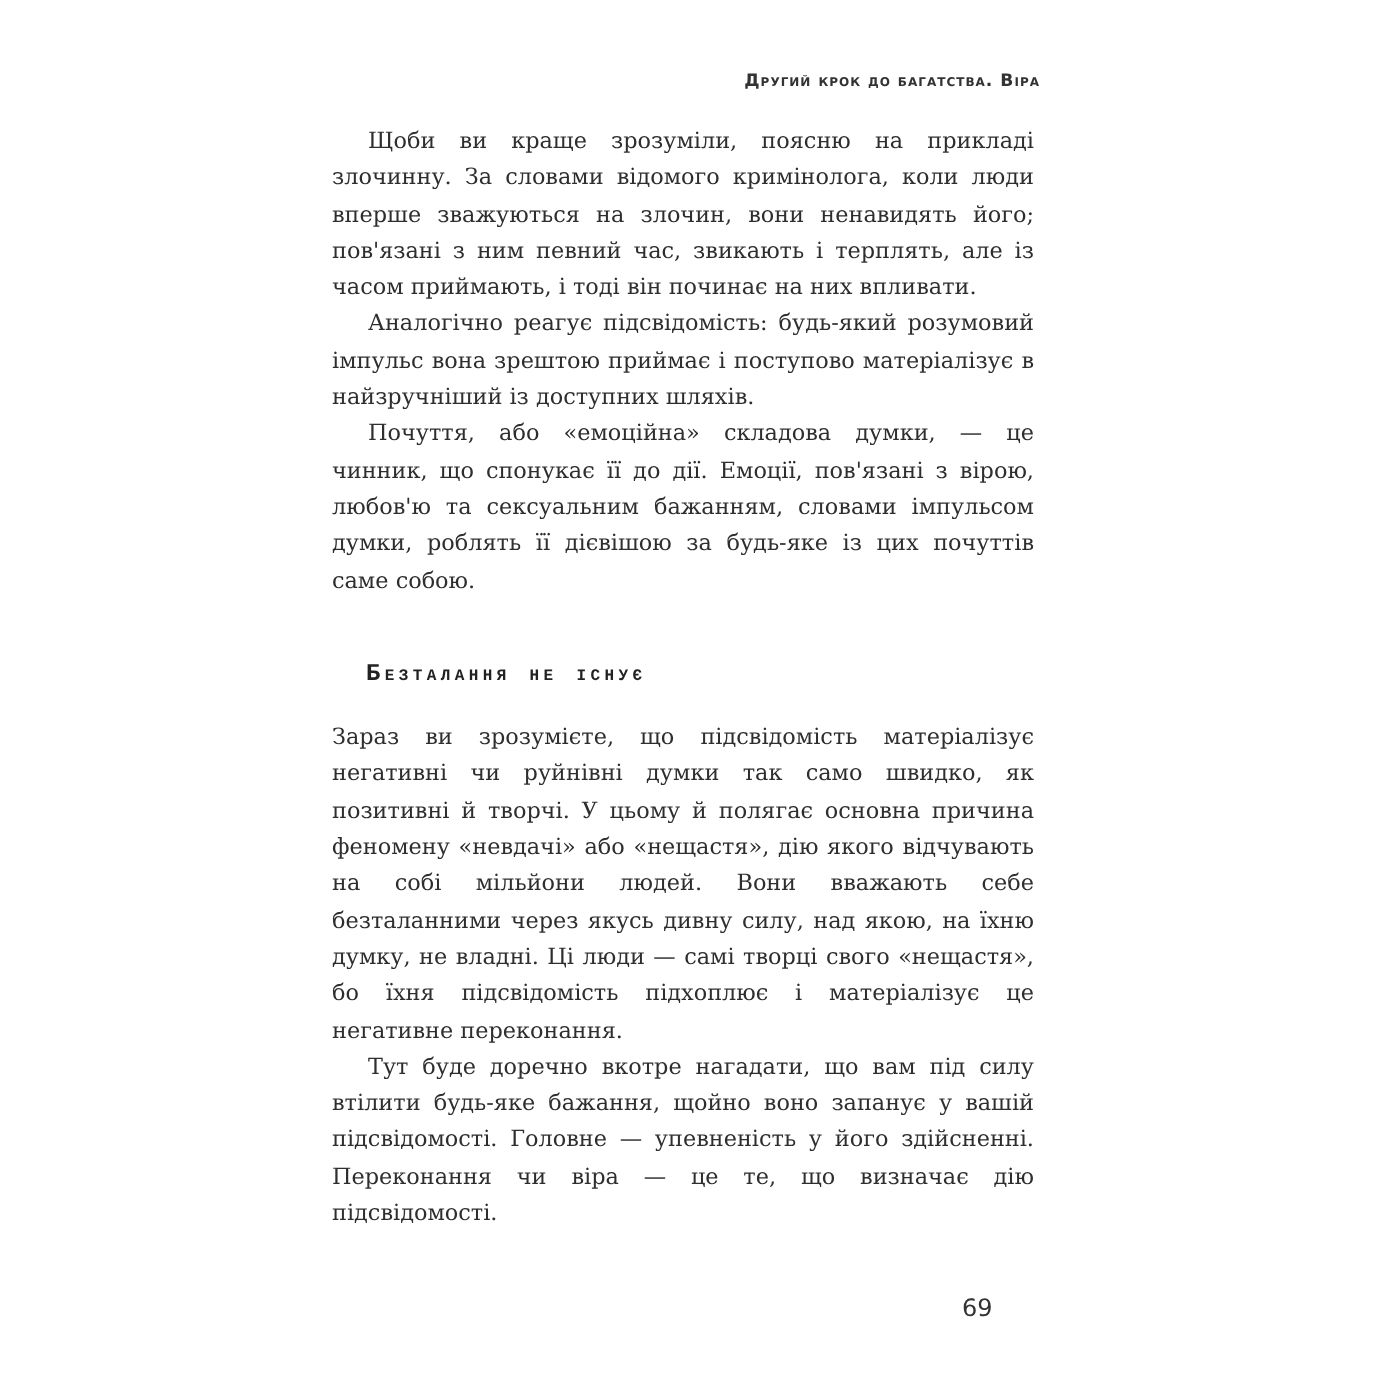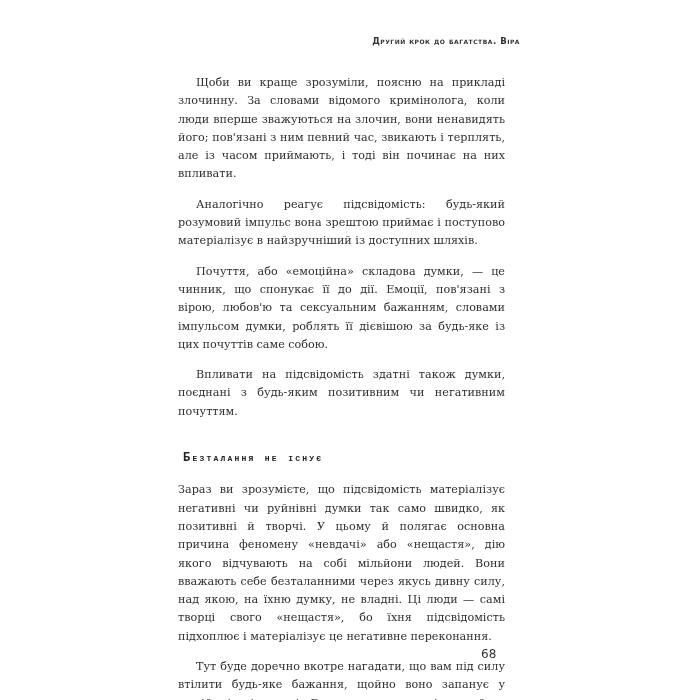--- a/index.html
+++ b/index.html
@@ -8,21 +8,21 @@
   .running-head {
     position: absolute; top: 36px; left: 340px; width: 180px; text-align: right;
     font-family: "DejaVu Sans", sans-serif; font-size: 8.6px; font-weight: bold;
     letter-spacing: 0.5px; color: #333; font-variant: small-caps;
   }
   .body-text {
     position: absolute; left: 166px; top: 62px; width: 351px;
     font-family: "DejaVu Serif", serif; font-size: 11.2px; line-height: 18.3px;
     color: #2e2e2e; text-align: justify;
   }
-  .body-text p { margin: 12px; text-indent: 18px; }
+  .body-text p { margin: 0; text-indent: 18px; }
   .body-text p.noindent { text-indent: 0; }
   .body-text em { font-style: italic; }
   .section-heading {
     margin: 28px 0 14px 17px;
     font-family: Liberation Mono, monospace; font-size: 12px; font-weight: bold;
     letter-spacing: 2.2px; color: #222; font-variant: small-caps; text-indent: 0;
   }
   .page-number {
     position: absolute; left: 481px; top: 647px;
     font-family: "DejaVu Sans", sans-serif; font-size: 12px; color: #333;
@@ -31,23 +31,22 @@
 </head>
 <body>
 
 <div class="page">
   <div class="running-head">Другий крок до багатства. Віра</div>
 
   <div class="body-text">
     <p>Щоби ви краще зрозуміли, поясню на прикладі злочинну. За словами відомого кримінолога, коли люди вперше зважуються на злочин, вони ненавидять його; пов'язані з ним певний час, звикають і терплять, але із часом приймають, і тоді він починає на них впливати.</p>
     <p>Аналогічно реагує підсвідомість: будь-який розумовий імпульс вона зрештою приймає і поступово матеріалізує в найзручніший із доступних шляхів.</p>
     <p>Почуття, або «емоційна» складова думки, — це чинник, що спонукає її до дії. Емоції, пов'язані з вірою, любов'ю та сексуальним бажанням, словами імпульсом думки, роблять її дієвішою за будь-яке із цих почуттів саме собою.</p>
-    <p>Впливати на підсвідомість здатні також думки, поєднані з будь-яким позитивним чи негативним почуттям.</p>
 
     <div class="section-heading">Безталання не існує</div>
 
     <p class="noindent">Зараз ви зрозумієте, що підсвідомість матеріалізує негативні чи руйнівні думки так само швидко, як позитивні й творчі. У цьому й полягає основна причина феномену «невдачі» або «нещастя», дію якого відчувають на собі мільйони людей. Вони вважають себе безталанними через якусь дивну силу, над якою, на їхню думку, не владні. Ці люди — самі творці свого «нещастя», бо їхня підсвідомість підхоплює і матеріалізує це негативне переконання.</p>
     <p>Тут буде доречно вкотре нагадати, що вам під силу втілити будь-яке бажання, щойно воно запанує у вашій підсвідомості. Головне — упевненість у його здійсненні. Переконання чи віра — це те, що визначає дію підсвідомості.</p>
 
   </div>
 
-  <div class="page-number">68</div>
+  <div class="page-number">69</div>
 </div>
 
 </body></html>

